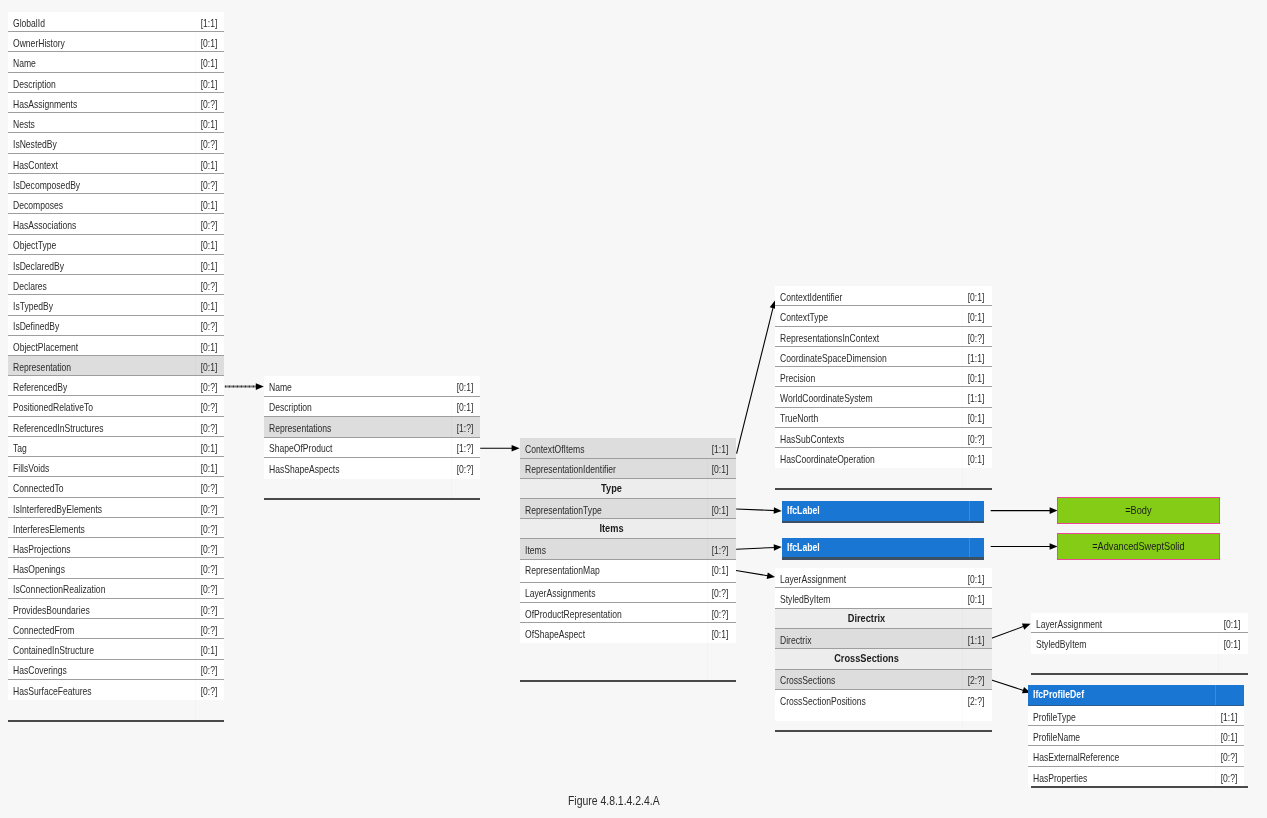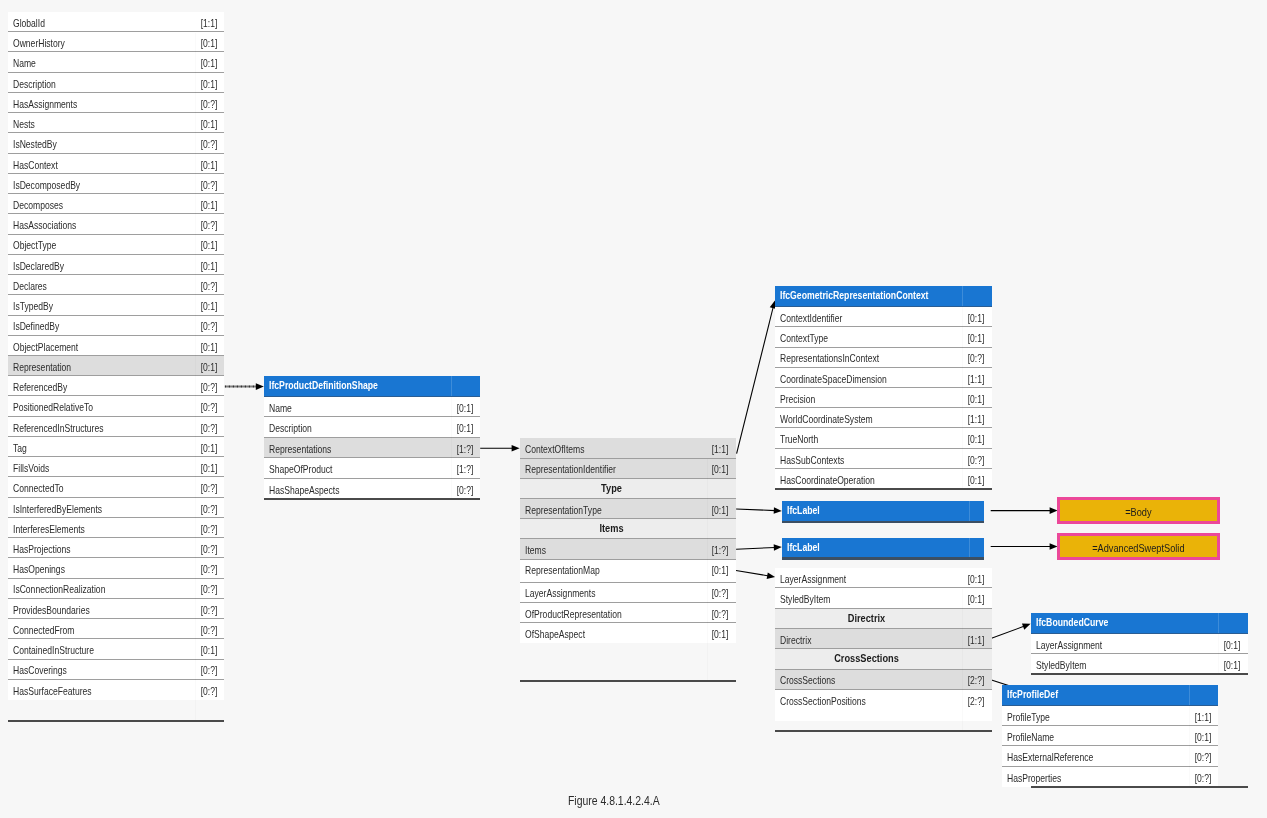--- a/index.html
+++ b/index.html
@@ -23,21 +23,21 @@
       transform:scaleX(0.745);transform-origin:left center;}
   .row .card{position:absolute;top:0.9px;right:7.3px;
       font-size:11.5px;color:#2b2b2b;white-space:nowrap;
       transform:scaleX(0.745);transform-origin:right center;}
   .row.hl{background:#dddddd;}
   .row.sect{background:#ededed;}
   .row.sect .slbl{position:absolute;left:-2px;top:-0.9px;
       font-size:11.2px;font-weight:bold;color:#1c1c1c;text-align:center;
       transform:scaleX(0.825);transform-origin:center center;}
   .ebot{position:absolute;height:1.8px;background:#4a4a4a;}
-  .pink{position:absolute;box-sizing:border-box;background:#eab308;border:3px solid #ec4899;}
+  .pink{position:absolute;box-sizing:border-box;background:#84cc16;border:1px solid #ec4899;}
   .pink .ptxt{position:absolute;left:0;width:100%;top:0;
       font-size:11.5px;color:#1c1c1c;text-align:center;white-space:nowrap;
       transform:scaleX(0.80);transform-origin:center center;}
   .cap{position:absolute;font-size:12.2px;line-height:14px;color:#2b2b2b;white-space:nowrap;
       transform:scaleX(0.856);transform-origin:left top;}
   svg#links{position:absolute;left:0;top:0;width:1267px;height:818px;pointer-events:none;}
 </style>
 </head>
 <body>
 
@@ -219,24 +219,20 @@
     <span class="card" style="line-height:20.2441px">[0:?]</span>
   </div>
   <div class="row last" style="height:20.2441px">
     <span class="lbl" style="line-height:20.2441px">HasSurfaceFeatures</span>
     <span class="card" style="line-height:20.2441px">[0:?]</span>
   </div>
   <span class="rsep" style="left:187px;top:20.9px;height:688.299px"></span>
 </div>
 <div class="ebot" style="left:8px;top:720.049px;width:216.4px"></div>
 <div class="ent" style="left:264px;top:376px;width:216.4px">
-  <div class="ehdr">
-    <span class="htxt">IfcProductDefinitionShape</span>
-    <span class="vsep" style="left:187px"></span>
-  </div>
   <div class="row" style="height:20.52px">
     <span class="lbl" style="line-height:20.52px">Name</span>
     <span class="card" style="line-height:20.52px">[0:1]</span>
   </div>
   <div class="row" style="height:20.52px">
     <span class="lbl" style="line-height:20.52px">Description</span>
     <span class="card" style="line-height:20.52px">[0:1]</span>
   </div>
   <div class="row hl" style="height:20.52px">
     <span class="lbl" style="line-height:20.52px">Representations</span>
@@ -289,24 +285,20 @@
     <span class="card" style="line-height:20.2px">[0:?]</span>
   </div>
   <div class="row last" style="height:20.2px">
     <span class="lbl" style="line-height:20.2px">OfShapeAspect</span>
     <span class="card" style="line-height:20.2px">[0:1]</span>
   </div>
   <span class="rsep" style="left:187px;top:20.9px;height:222.2px"></span>
 </div>
 <div class="ebot" style="left:519.6px;top:680.35px;width:216.4px"></div>
 <div class="ent" style="left:775.4px;top:286.2px;width:216.4px">
-  <div class="ehdr">
-    <span class="htxt">IfcGeometricRepresentationContext</span>
-    <span class="vsep" style="left:187px"></span>
-  </div>
   <div class="row" style="height:20.2444px">
     <span class="lbl" style="line-height:20.2444px">ContextIdentifier</span>
     <span class="card" style="line-height:20.2444px">[0:1]</span>
   </div>
   <div class="row" style="height:20.2444px">
     <span class="lbl" style="line-height:20.2444px">ContextType</span>
     <span class="card" style="line-height:20.2444px">[0:1]</span>
   </div>
   <div class="row" style="height:20.2444px">
     <span class="lbl" style="line-height:20.2444px">RepresentationsInContext</span>
@@ -377,36 +369,32 @@
     <span class="card" style="line-height:20.3143px">[2:?]</span>
   </div>
   <div class="row last" style="height:31px">
     <span class="lbl" style="line-height:20.3143px">CrossSectionPositions</span>
     <span class="card" style="line-height:20.3143px">[2:?]</span>
   </div>
   <span class="rsep" style="left:187px;top:20.9px;height:142.2px"></span>
 </div>
 <div class="ebot" style="left:775.4px;top:729.95px;width:216.4px"></div>
 <div class="ent" style="left:1031.4px;top:613px;width:216.4px">
-  <div class="ehdr">
-    <span class="htxt">IfcBoundedCurve</span>
-    <span class="vsep" style="left:187px"></span>
-  </div>
   <div class="row" style="height:20.3px">
     <span class="lbl" style="line-height:20.3px">LayerAssignment</span>
     <span class="card" style="line-height:20.3px">[0:1]</span>
   </div>
   <div class="row last" style="height:20.3px">
     <span class="lbl" style="line-height:20.3px">StyledByItem</span>
     <span class="card" style="line-height:20.3px">[0:1]</span>
   </div>
   <span class="rsep" style="left:187px;top:20.9px;height:40.6px"></span>
 </div>
 <div class="ebot" style="left:1031.4px;top:673.35px;width:216.4px"></div>
-<div class="ent" style="left:1002px;top:685px;width:216.4px">
+<div class="ent" style="left:1028px;top:685px;width:216.4px">
   <div class="ehdr">
     <span class="htxt">IfcProfileDef</span>
     <span class="vsep" style="left:187px"></span>
   </div>
   <div class="row" style="height:20.25px">
     <span class="lbl" style="line-height:20.25px">ProfileType</span>
     <span class="card" style="line-height:20.25px">[1:1]</span>
   </div>
   <div class="row" style="height:20.25px">
     <span class="lbl" style="line-height:20.25px">ProfileName</span>

